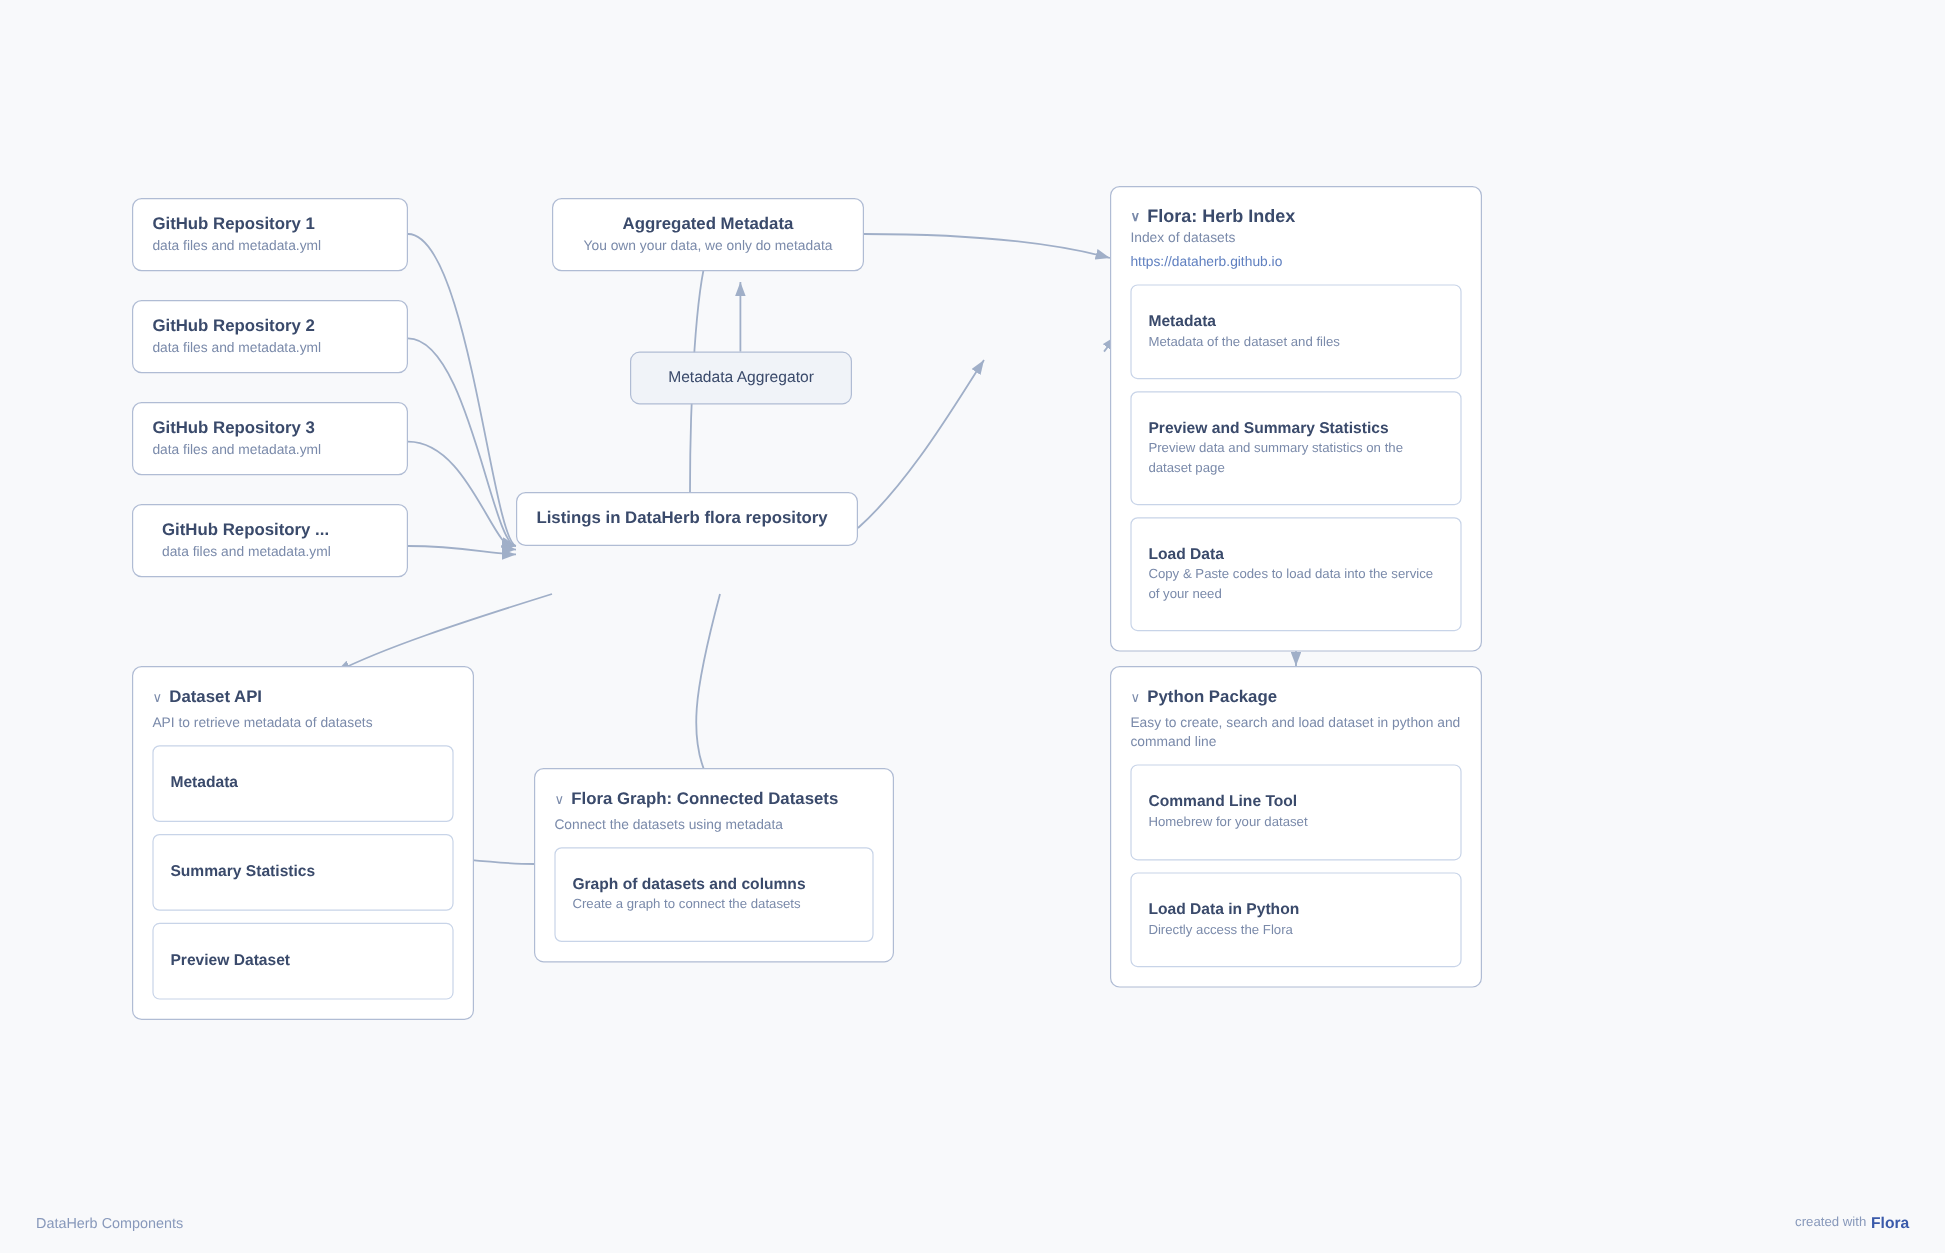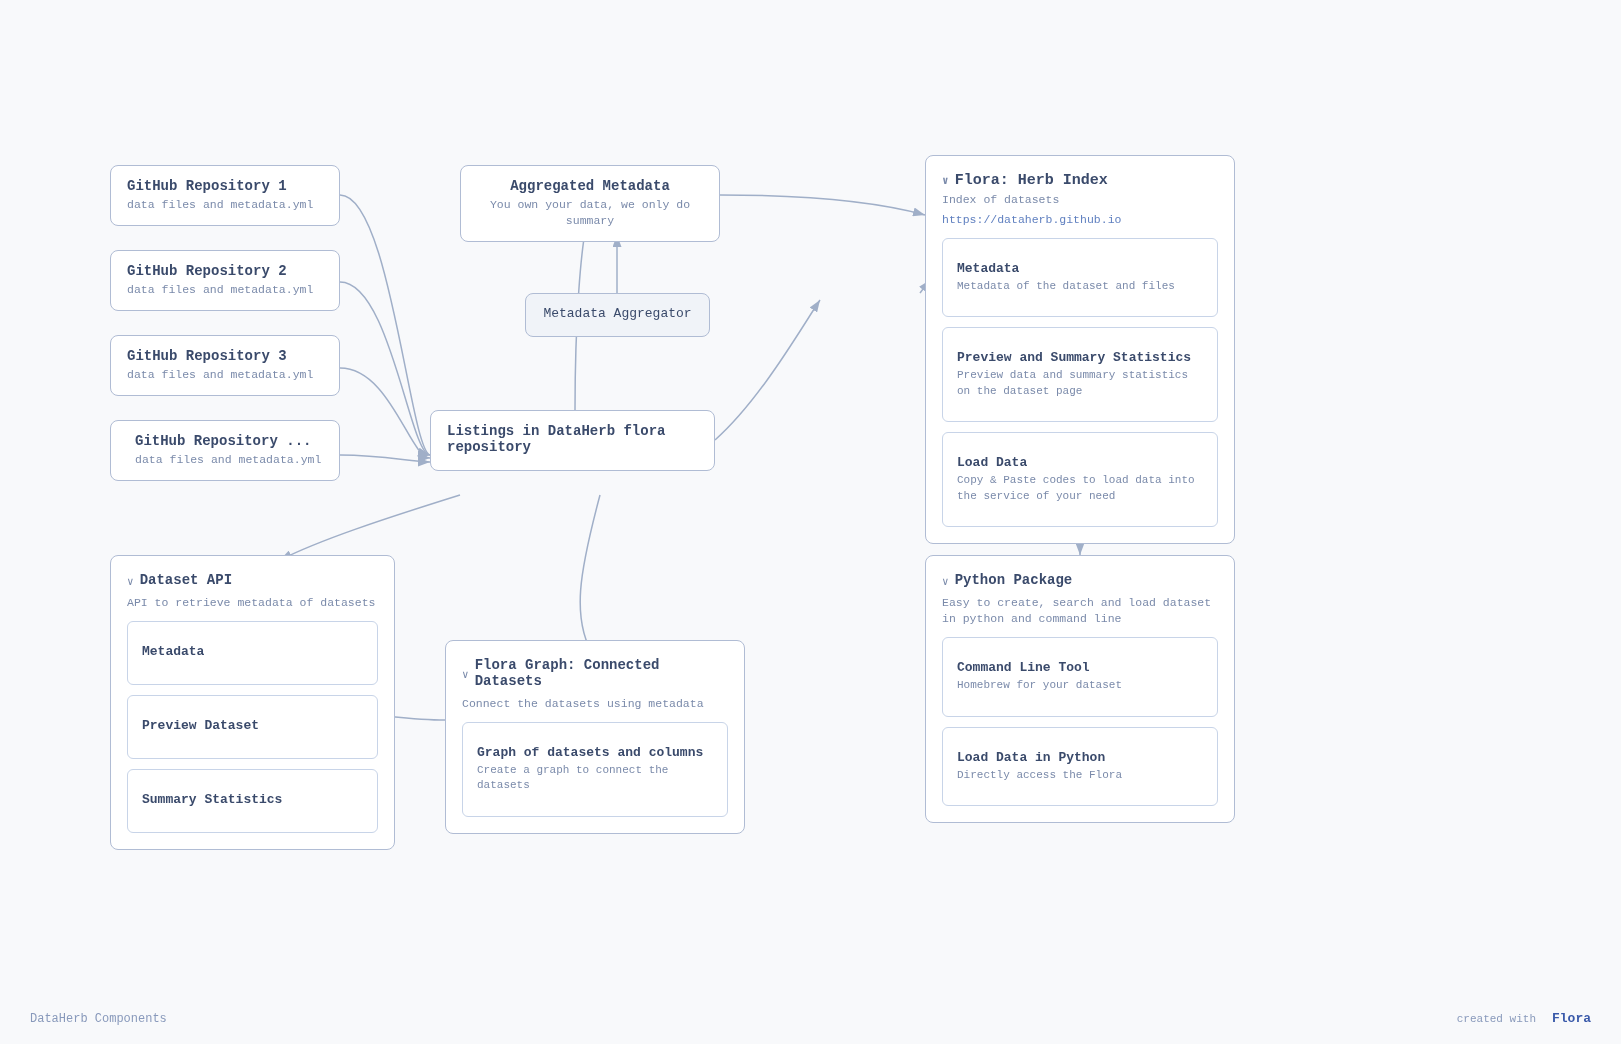--- a/index.html
+++ b/index.html
@@ -9,21 +9,20 @@
       width: 1621px;
       height: 1044px;
       overflow: hidden;
       position: relative;
     }
 
     .diagram-container {
       position: relative;
       width: 1621px;
       height: 1044px;
-      font-family: Liberation Mono, monospace;
     }
 
     
     .node {
       position: absolute;
       background: #fff;
       border: 1.5px solid #b0bcd4;
       border-radius: 8px;
       padding: 12px 16px;
     }
@@ -161,21 +160,21 @@
     }
 
     .footer-right {
       position: absolute;
       bottom: 18px;
       right: 30px;
       font-size: 11px;
       color: #8899bb;
       display: flex;
       align-items: center;
-      gap: 16px;
+      gap: 4px;
     }
 
     
     .arrows-svg {
       position: absolute;
       top: 0;
       left: 0;
       width: 1621px;
       height: 1044px;
       pointer-events: none;
@@ -238,21 +237,21 @@
     <div class="node-subtitle">data files and metadata.yml</div>
   </div>
 
   <div class="node repo4">
     <div class="node-title">GitHub Repository ...</div>
     <div class="node-subtitle">data files and metadata.yml</div>
   </div>
 
   <div class="node aggregated-meta">
     <div class="node-title">Aggregated Metadata</div>
-    <div class="node-subtitle">You own your data, we only do summary</div>
+    <div class="node-subtitle">You own your data, we only do metadata</div>
   </div>
 
   <div class="node metadata-aggregator">
     <div class="node-title" style="font-weight:500; font-size:13px;">Metadata Aggregator</div>
   </div>
 
 
   <div class="node listings">
     <div class="node-title">Listings in DataHerb flora repository</div>
   </div>
@@ -283,24 +282,24 @@
     <div style="display:flex; align-items:center; gap:6px; margin-bottom:4px;">
       <span class="chevron">∨</span>
       <span class="node-title">Dataset API</span>
     </div>
     <div class="node-subtitle" style="margin-bottom:10px;">API to retrieve metadata of datasets</div>
 
     <div class="sub-item">
       <div class="sub-item-title">Metadata</div>
     </div>
     <div class="sub-item">
+      <div class="sub-item-title">Summary Statistics</div>
+    </div>
+    <div class="sub-item">
       <div class="sub-item-title">Preview Dataset</div>
-    </div>
-    <div class="sub-item">
-      <div class="sub-item-title">Summary Statistics</div>
     </div>
   </div>
 
   <div class="python-package">
     <div style="display:flex; align-items:center; gap:6px; margin-bottom:4px;">
       <span class="chevron">∨</span>
       <span class="node-title">Python Package</span>
     </div>
     <div class="node-subtitle" style="margin-bottom:10px;">Easy to create, search and load dataset in python and command line</div>
 

